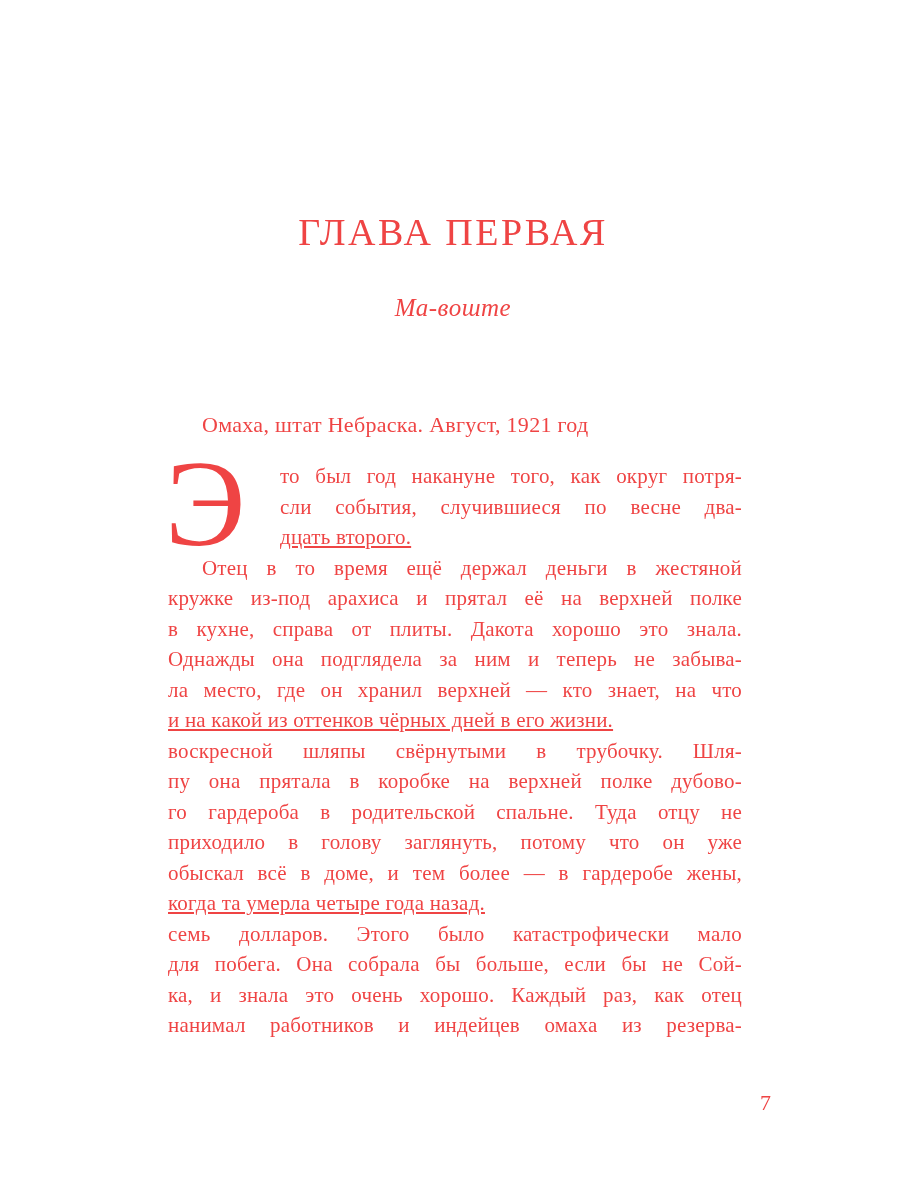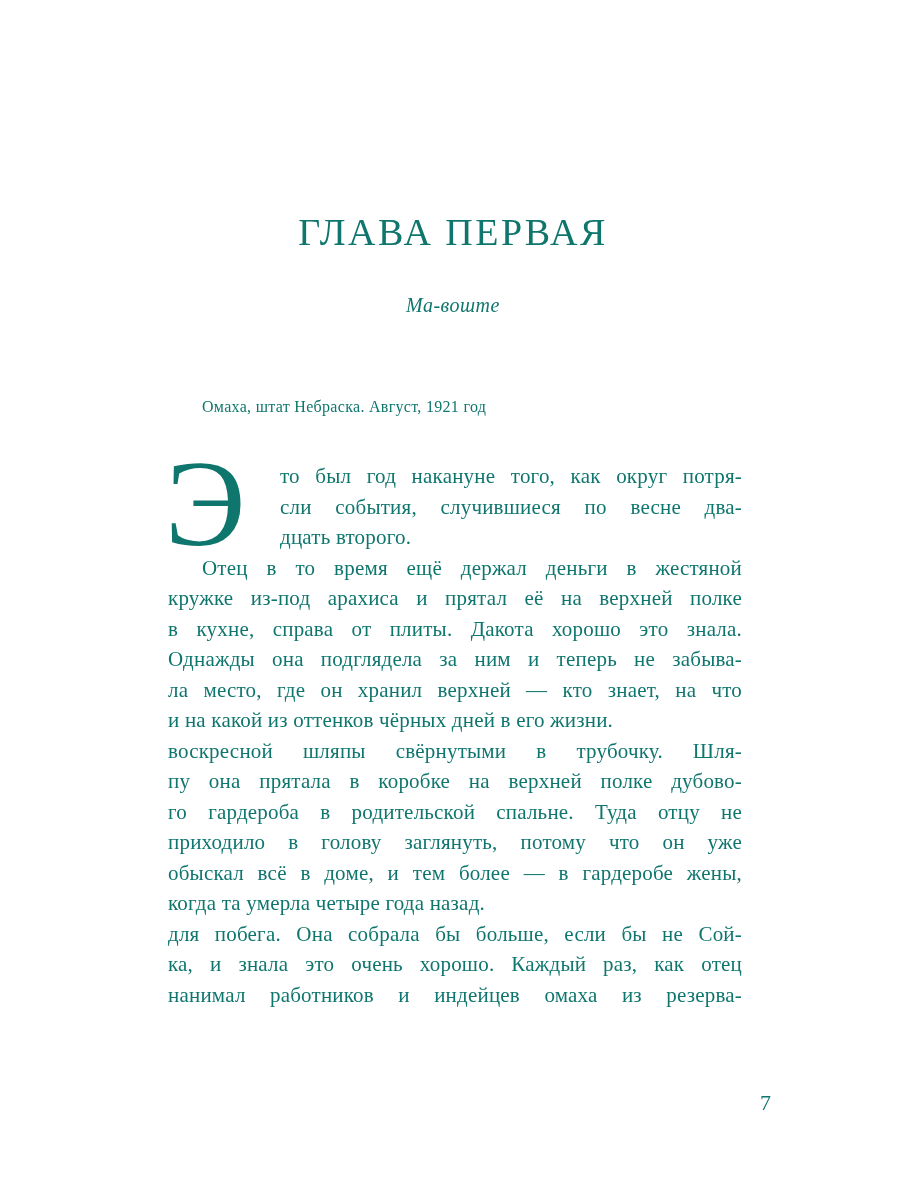--- a/index.html
+++ b/index.html
@@ -6,21 +6,21 @@
     margin: 0;
     padding: 0;
     background: #ffffff;
   }
   .book-page {
     position: relative;
     width: 900px;
     height: 1200px;
     background: #ffffff;
     font-family: "Liberation Serif", serif;
-    color: #0f766e;
+    color: #ef4444;
     overflow: hidden;
   }
   .chapter-title {
     position: absolute;
     top: 210px;
     left: 163px;
     width: 580px;
     margin: 0;
     text-align: center;
     font-size: 38px;
@@ -28,28 +28,28 @@
     letter-spacing: 2.5px;
     line-height: 1.2;
   }
   .chapter-subtitle {
     position: absolute;
     top: 294px;
     left: 163px;
     width: 580px;
     text-align: center;
     font-style: italic;
-    font-size: 20px;
+    font-size: 25px;
     letter-spacing: 0.5px;
   }
   .dateline {
     position: absolute;
-    top: 398px;
+    top: 412px;
     left: 202px;
-    font-size: 16px;
+    font-size: 22px;
     letter-spacing: 0.3px;
   }
   .body-text {
     position: absolute;
     top: 461px;
     left: 168px;
     width: 574px;
     font-size: 21px;
     line-height: 30.5px;
     letter-spacing: 0.2px;
@@ -57,20 +57,21 @@
   .paragraph {
     position: relative;
     margin: 0;
   }
   .line {
     text-align: justify;
     text-align-last: justify;
   }
   .line.last {
     text-align-last: left;
+    text-decoration: underline;
   }
   .line.first {
     padding-left: 34px;
   }
   .line.dc-offset {
     margin-left: 112px;
   }
   .drop-cap {
     position: absolute;
     left: -3px;
@@ -110,19 +111,20 @@
       </div>
       <div class="paragraph">
         <div class="line">воскресной шляпы свёрнутыми в трубочку. Шля-</div>
         <div class="line">пу она прятала в коробке на верхней полке дубово-</div>
         <div class="line">го гардероба в родительской спальне. Туда отцу не</div>
         <div class="line">приходило в голову заглянуть, потому что он уже</div>
         <div class="line">обыскал всё в доме, и тем более — в гардеробе жены,</div>
         <div class="line last">когда та умерла четыре года назад.</div>
       </div>
       <div class="paragraph">
+        <div class="line">семь долларов. Этого было катастрофически мало</div>
         <div class="line">для побега. Она собрала бы больше, если бы не Сой-</div>
         <div class="line">ка, и знала это очень хорошо. Каждый раз, как отец</div>
         <div class="line">нанимал работников и индейцев омаха из резерва-</div>
       </div>
     </div>
   <div class="page-number">7</div>
 </div>
 
 </body></html>

